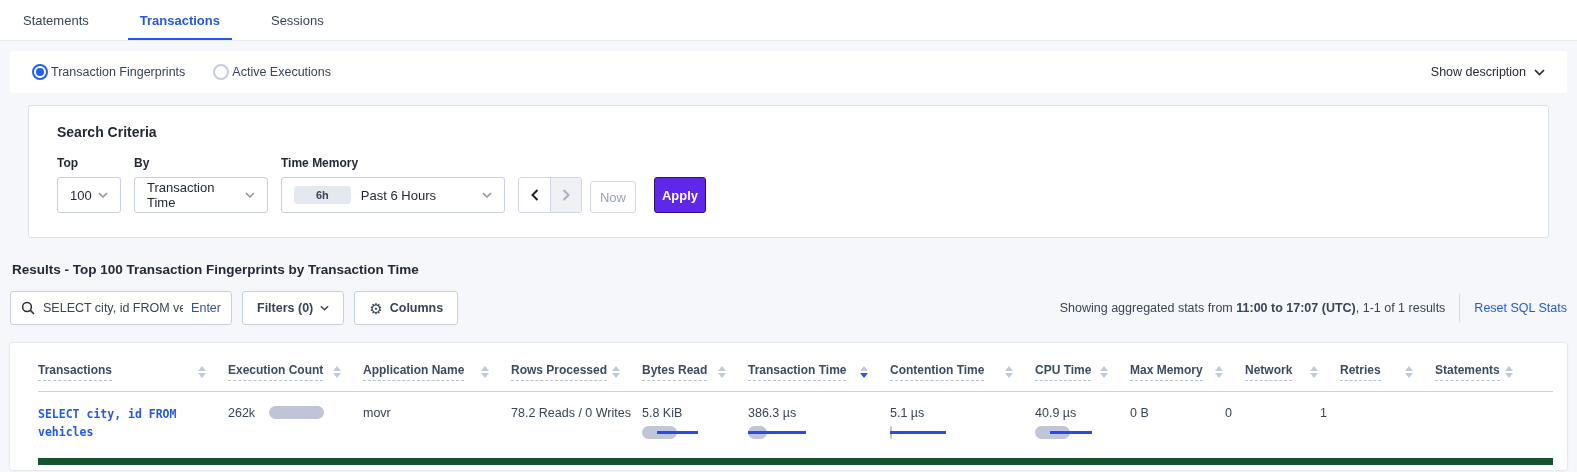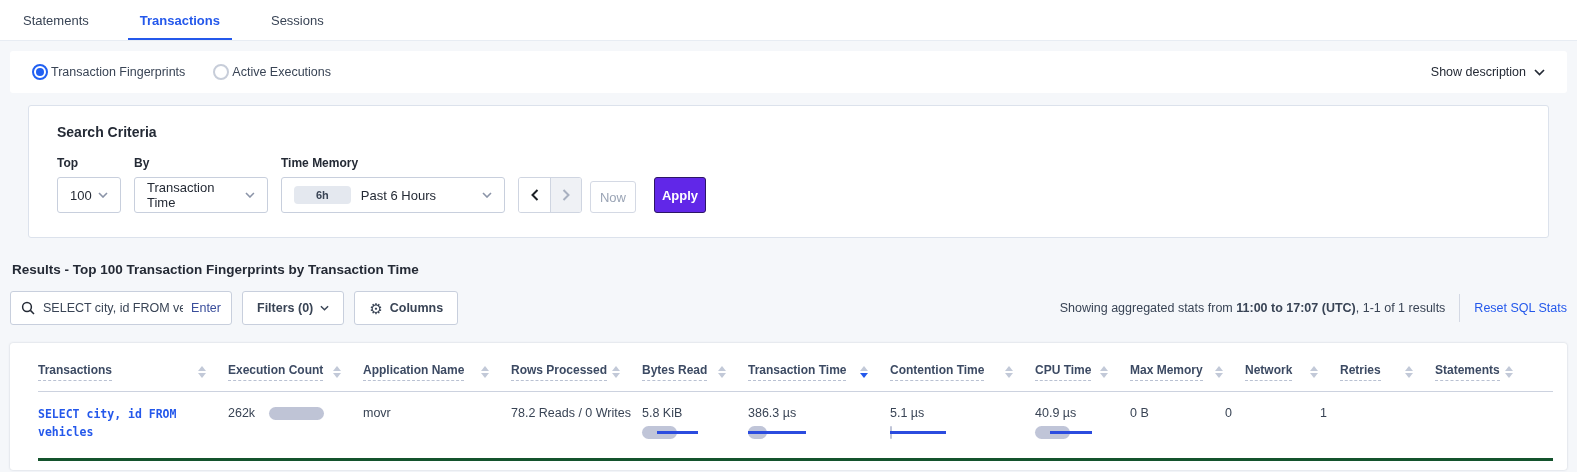--- a/index.html
+++ b/index.html
@@ -60,28 +60,28 @@
   
   .table-panel { margin:18px 10px 0; background:#fff; border-radius:3px; box-shadow:0 0 2px rgba(60,70,100,0.25);
     padding:0 14px 20px 28px; height:127px; }
   .thead { display:flex; padding:20px 0 10px; border-bottom:1px solid #ccd2df; }
   .th { display:flex; align-items:flex-start; }
   .th-label { font-size:12px; font-weight:bold; color:#3c4a63; border-bottom:1px dashed #b9c1d2; padding-bottom:3px; cursor:pointer; }
   .sort { margin-left:auto; margin-right:22px; display:flex; flex-direction:column; gap:2px; padding-top:3px; cursor:pointer; }
   .tri-up { width:0; height:0; border-left:4px solid transparent; border-right:4px solid transparent; border-bottom:5px solid #c2c9d8; }
   .tri-down { width:0; height:0; border-left:4px solid transparent; border-right:4px solid transparent; border-top:5px solid #c2c9d8; }
   .tri-down.active { border-top-color:#2458eb; }
-  .trow { display:flex; align-items:flex-start; padding:14px 0 16px; border-bottom:3px solid #14532d; }
+  .trow { display:flex; align-items:flex-start; padding:14px 0 16px; border-bottom:7px solid #14532d; }
   .td { font-size:12.5px; color:#394455; }
   .c0{width:190px;} .c1{width:135px;} .c2{width:148px;} .c3{width:131px;} .c4{width:106px;}
   .c5{width:142px;} .c6{width:145px;} .c7{width:95px;} .c8{width:115px;} .c9{width:95px;}
   .c10{width:95px;} .c11{width:100px;}
   .query-link { font-family:"DejaVu Sans Mono", monospace; font-size:11.5px; font-weight:bold; color:#2458eb;
     width:160px; line-height:1.55; cursor:pointer; }
-  .exec-cell { display:flex; align-items:flex-end; gap:14px; }
+  .exec-cell { display:flex; align-items:flex-start; gap:14px; }
   .pill { height:13px; background:#bfc4d6; border-radius:6.5px; }
   .metric-value { margin-bottom:6px; }
   .bar-zone { position:relative; height:13px; width:62px; }
   .bar-g { position:absolute; left:0; top:0; height:13px; background:#c0c5d8; border-radius:6.5px; }
   .bar-l { position:absolute; top:5px; height:3px; background:#2b4cdf; }
 </style>
 </head>
 <body>
 
 <div class="tabbar">

